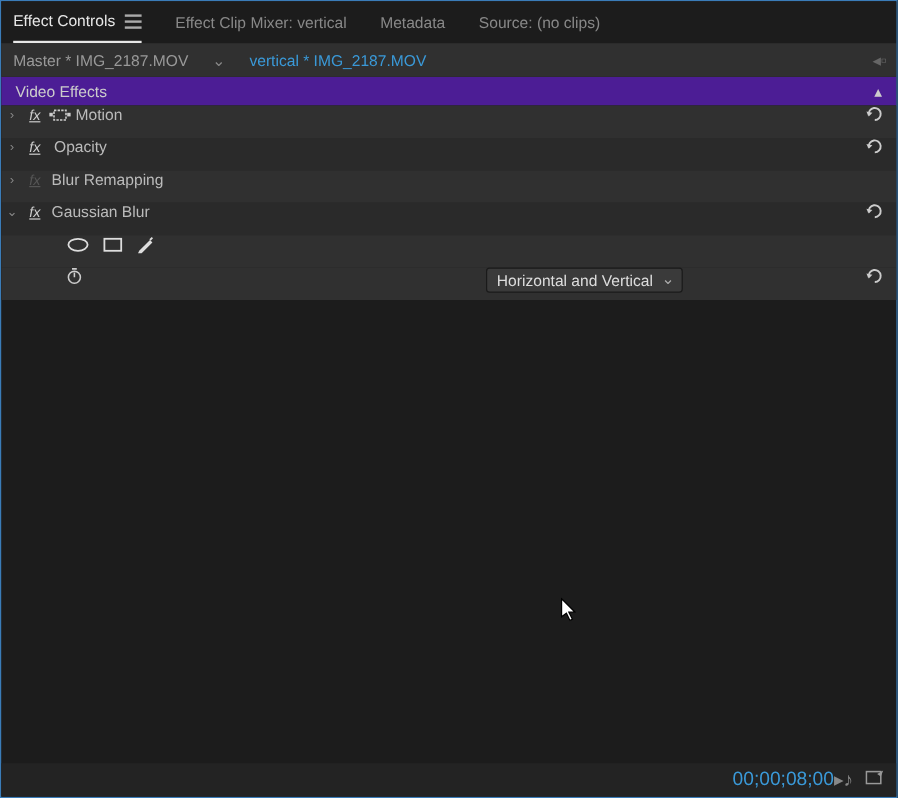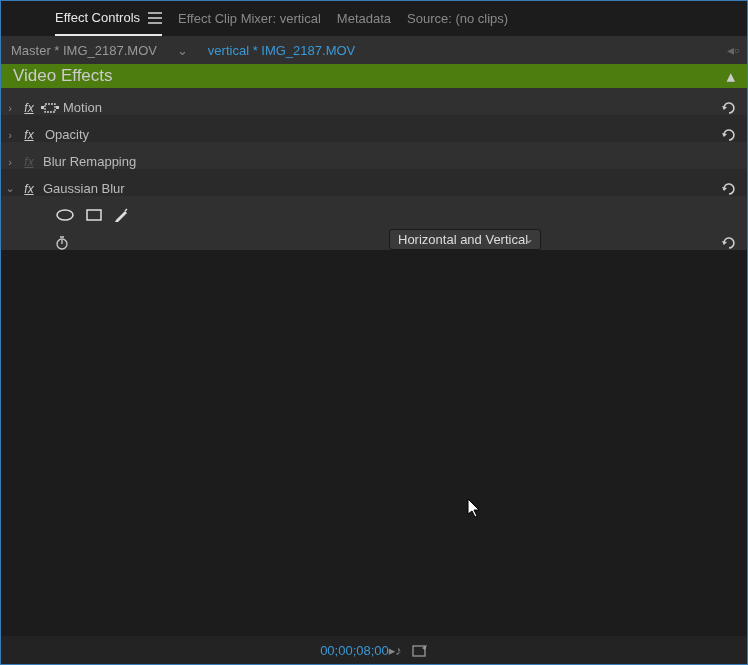--- a/index.html
+++ b/index.html
@@ -17,23 +17,22 @@
       position: relative;
       border: 1px solid #3a7cb8;
     }
     
     
     .top-tabs {
       height: 35px;
       display: flex;
       align-items: center;
       padding: 0 10px;
-      gap: 16px;
+      gap: 28px;
       background: #1c1c1c;
-      margin-left: 44px;
     }
     .tab {
       color: #888;
       font-size: 13px;
       height: 35px;
       display: flex;
       align-items: center;
       cursor: pointer;
     }
     .tab.active {
@@ -77,26 +76,26 @@
     .file-path .timeline-toggle {
       position: absolute;
       right: 8px;
       color: #666;
       font-size: 14px;
     }
     
     
     .section-header {
       height: 24px;
-      background: #4d7c0f;
+      background: #4c1d95;
       display: flex;
       align-items: center;
       padding: 0 12px;
       color: #ccc;
-      font-size: 17px;
+      font-size: 13px;
       justify-content: space-between;
     }
     .collapse-arrow {
       color: #ccc;
     }
     
     
     .effects-container {
       background: #232323;
     }
@@ -146,21 +145,21 @@
     .stopwatch {
       width: 16px;
       color: #aaa;
     }
     
     
     .dropdown {
       background: #3a3a3a;
       border: 1px solid #1a1a1a;
       border-radius: 3px;
-      padding: 2px 12px 2px 8px;
+      padding: 2px 24px 2px 8px;
       color: #ddd;
       font-size: 13px;
       position: relative;
       cursor: pointer;
     }
     .dropdown::after {
       content: "⌄";
       position: absolute;
       right: 6px;
       top: 1px;
@@ -184,46 +183,47 @@
       position: absolute;
       bottom: 0;
       left: 0;
       right: 0;
       height: 28px;
       background: #232323;
       display: flex;
       align-items: center;
       padding: 0 10px;
       color: #3a99d8;
-      font-size: 13px;
-      justify-content: center;
+      font-size: 16px;
+      justify-content: flex-end;
     }
     .bottom-icons {
       color: #888;
       display: flex;
       gap: 10px;
     }
     
     
     .cursor {
       position: absolute;
       left: 466px;
       top: 497px;
       width: 16px;
       height: 20px;
       z-index: 100;
     }
     
     
     .param-row {
       display: flex;
-      align-items: flex-end;
+      align-items: flex-start;
       height: 27px;
       font-size: 13px;
       color: #bbb;
+      gap: 16px;
     }
     .param-row .left { width: 388px; display: flex; align-items: center; }
     .param-row .right { flex: 1; display: flex; align-items: center; }
     .param-row .reset-col { width: 36px; display:flex; justify-content: center; }
     
     .indent-1 { padding-left: 36px; }
     .indent-2 { padding-left: 54px; }
     
     svg { display: block; }
   </style>

